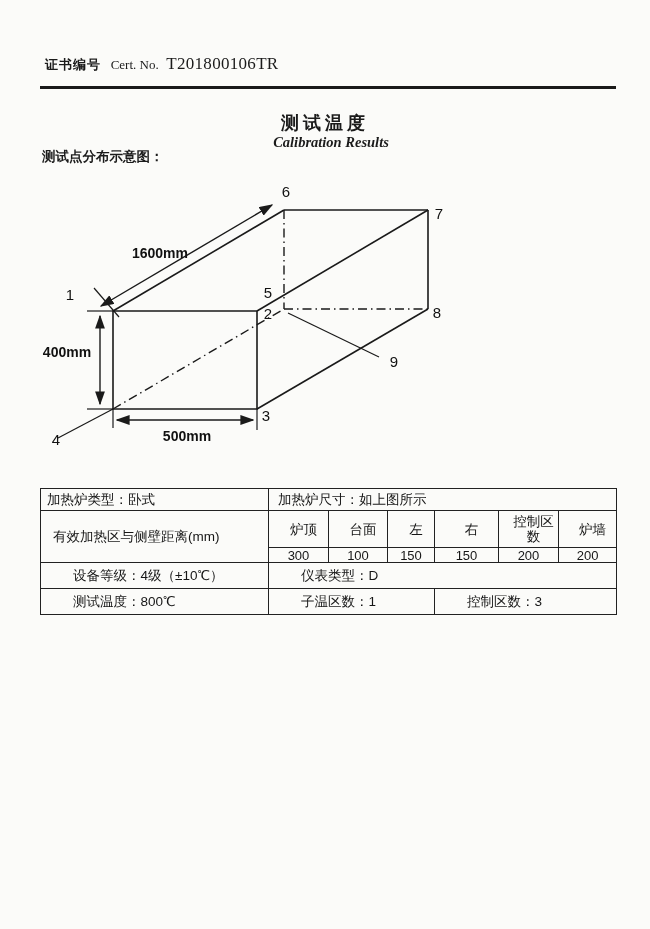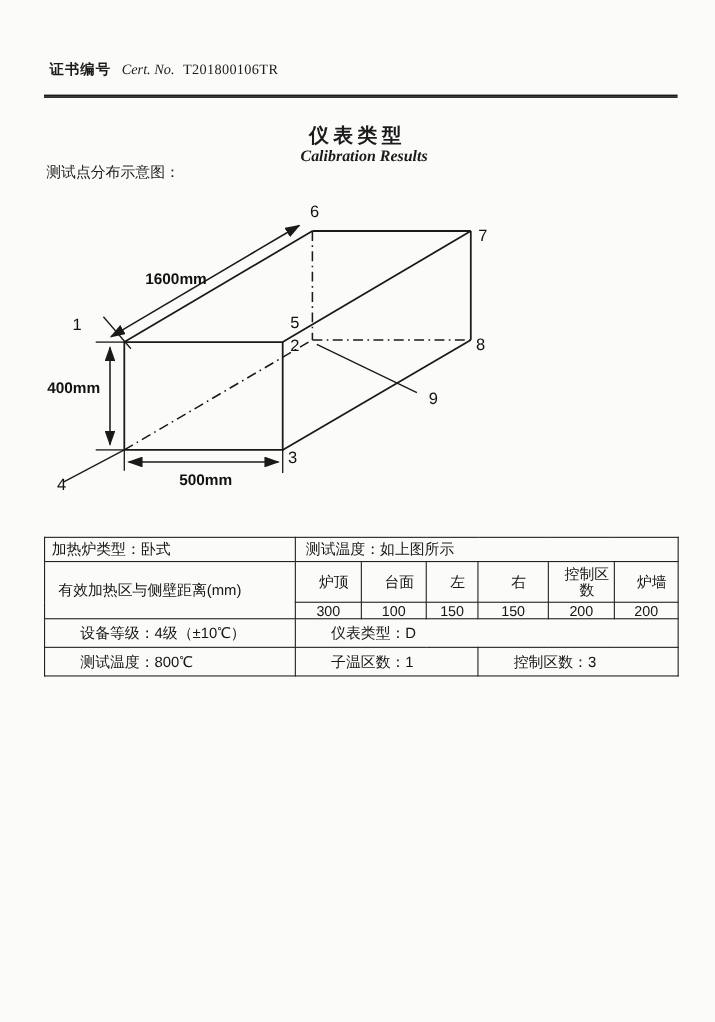--- a/index.html
+++ b/index.html
@@ -8,37 +8,37 @@
     position: relative;
     width: 650px; height: 929px;
     margin: 0 auto;
     background: #fbfbf9;
     color: #1b1b1b;
     overflow: hidden;
   }
   
   .hdr-left { position: absolute; left: 45px; top: 54px; font-size: 13px; white-space: nowrap; }
   .hdr-left .zh { font-weight: bold; letter-spacing: 1px; }
-  .hdr-left .en { font-family: "Liberation Serif", serif; font-style: italic; margin-left: 6px; }
-  .hdr-left .num { font-family: "Liberation Serif", serif; margin-left: 4px; font-size: 13px; letter-spacing: 0.3px; }
+  .hdr-left .en { font-family: "Liberation Serif", serif; margin-left: 6px; }
+  .hdr-left .num { font-family: "Liberation Serif", serif; margin-left: 4px; font-size: 17px; letter-spacing: 0.3px; }
   .hdr-right { position: absolute; left: 420px; top: 54px; font-size: 13px; white-space: nowrap; }
   .hdr-right .zh { letter-spacing: 0.5px; }
   .hdr-right .pnum { font-family: "Liberation Serif", serif; font-weight: bold; margin: 0 4px; font-size: 13.5px; }
   .hdr-right .en { font-family: "Liberation Serif", serif; font-style: italic; font-weight: bold; margin-left: 5px; }
   .hdr-rule {
     position: absolute; left: 40px; top: 86px; width: 576px; height: 3px;
     border-top: 2px solid #1a1a1a; border-bottom: 1.5px solid #1a1a1a;
   }
   
   .title-zh { position: absolute; left: 0; top: 111px; width: 650px; text-align: center;
               font-size: 18px; font-weight: bold; letter-spacing: 4px; }
   .title-en { position: absolute; left: 0; top: 134px; width: 650px; text-align: center;
               font-family: "Liberation Serif", serif; font-style: italic; font-weight: bold; font-size: 14.5px; padding-left: 12px; }
   
-  .diagram-caption { position: absolute; left: 42px; top: 148px; font-size: 13.5px; font-weight: normal; }
+  .diagram-caption { position: absolute; left: 42px; top: 148px; font-size: 13.5px; font-weight: bold; }
   .note-line { position: absolute; left: 40px; top: 469px; font-size: 13.5px; width: 580px; }
   
   .diagram-svg { position: absolute; left: 0; top: 0; width: 650px; height: 929px; }
   .diagram-svg .edge  { stroke: #1a1a1a; stroke-width: 1.6; fill: none; }
   .diagram-svg .hid   { stroke: #1a1a1a; stroke-width: 1.4; fill: none; stroke-dasharray: 9 4 1.5 4; }
   .diagram-svg .thin  { stroke: #1a1a1a; stroke-width: 1.2; fill: none; }
   .diagram-svg .dim   { stroke: #1a1a1a; stroke-width: 1.4; fill: none; }
   .diagram-svg text   { fill: #111; font-family: "Liberation Sans", sans-serif; font-size: 15px; }
   .diagram-svg text.dimlbl { font-weight: bold; font-size: 14px; }
   
@@ -60,21 +60,21 @@
 
 <div class="page">
 
   <div class="hdr-left">
     <span class="zh">证书编号</span>
     <span class="en">Cert. No.</span>
     <span class="num">T201800106TR</span>
   </div>
   <div class="hdr-rule"></div>
 
-  <div class="title-zh">仪表类型</div>
+  <div class="title-zh">测试温度</div>
   <div class="title-en">Calibration Results</div>
 
   <div class="diagram-caption">测试点分布示意图：</div>
 
   <svg class="diagram-svg" viewBox="0 0 650 929">
     <defs>
       <marker id="arr" viewBox="0 0 10 7" refX="9" refY="3.5" markerWidth="10" markerHeight="7" orient="auto-start-reverse">
         <path d="M0,0 L10,3.5 L0,7 Z" fill="#1a1a1a"></path>
       </marker>
     </defs>
@@ -136,21 +136,21 @@
         <col style="width:60px">
         <col style="width:59px">
         <col style="width:47px">
       <col style="width:64px">
         <col style="width:60px">
         <col style="width:58px">
     </colgroup>
     <tbody>
         <tr class="r1">
       <td>加热炉类型：卧式</td>
-      <td colspan="6" class="pad9">测试温度：如上图所示</td>
+      <td colspan="6" class="pad9">加热炉尺寸：如上图所示</td>
     </tr>
     <tr class="r2">
       <td rowspan="2">有效加热区与侧壁距离(mm)</td>
       <td class="c">炉顶</td>
       <td class="c">台面</td>
       <td class="c">左</td>
       <td class="c">右</td>
       <td class="c">控制区数</td>
       <td class="c">炉墙</td>
     </tr>

